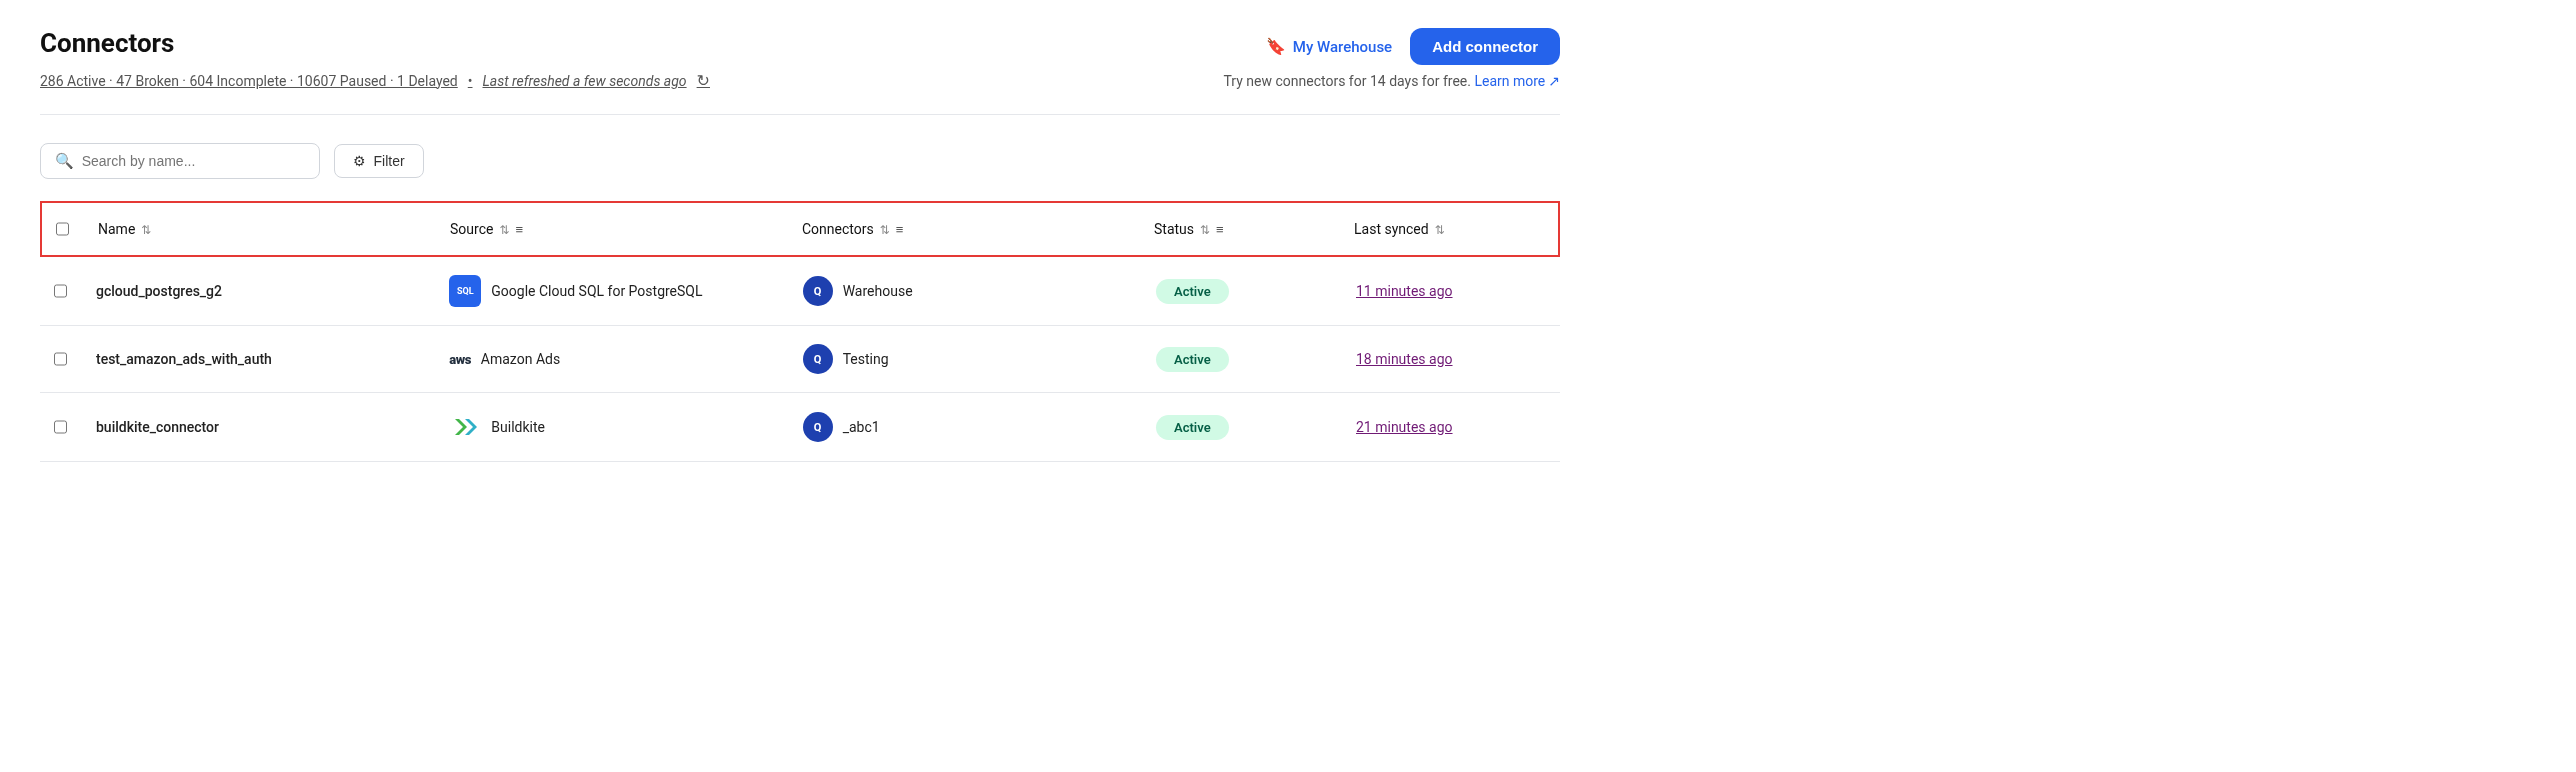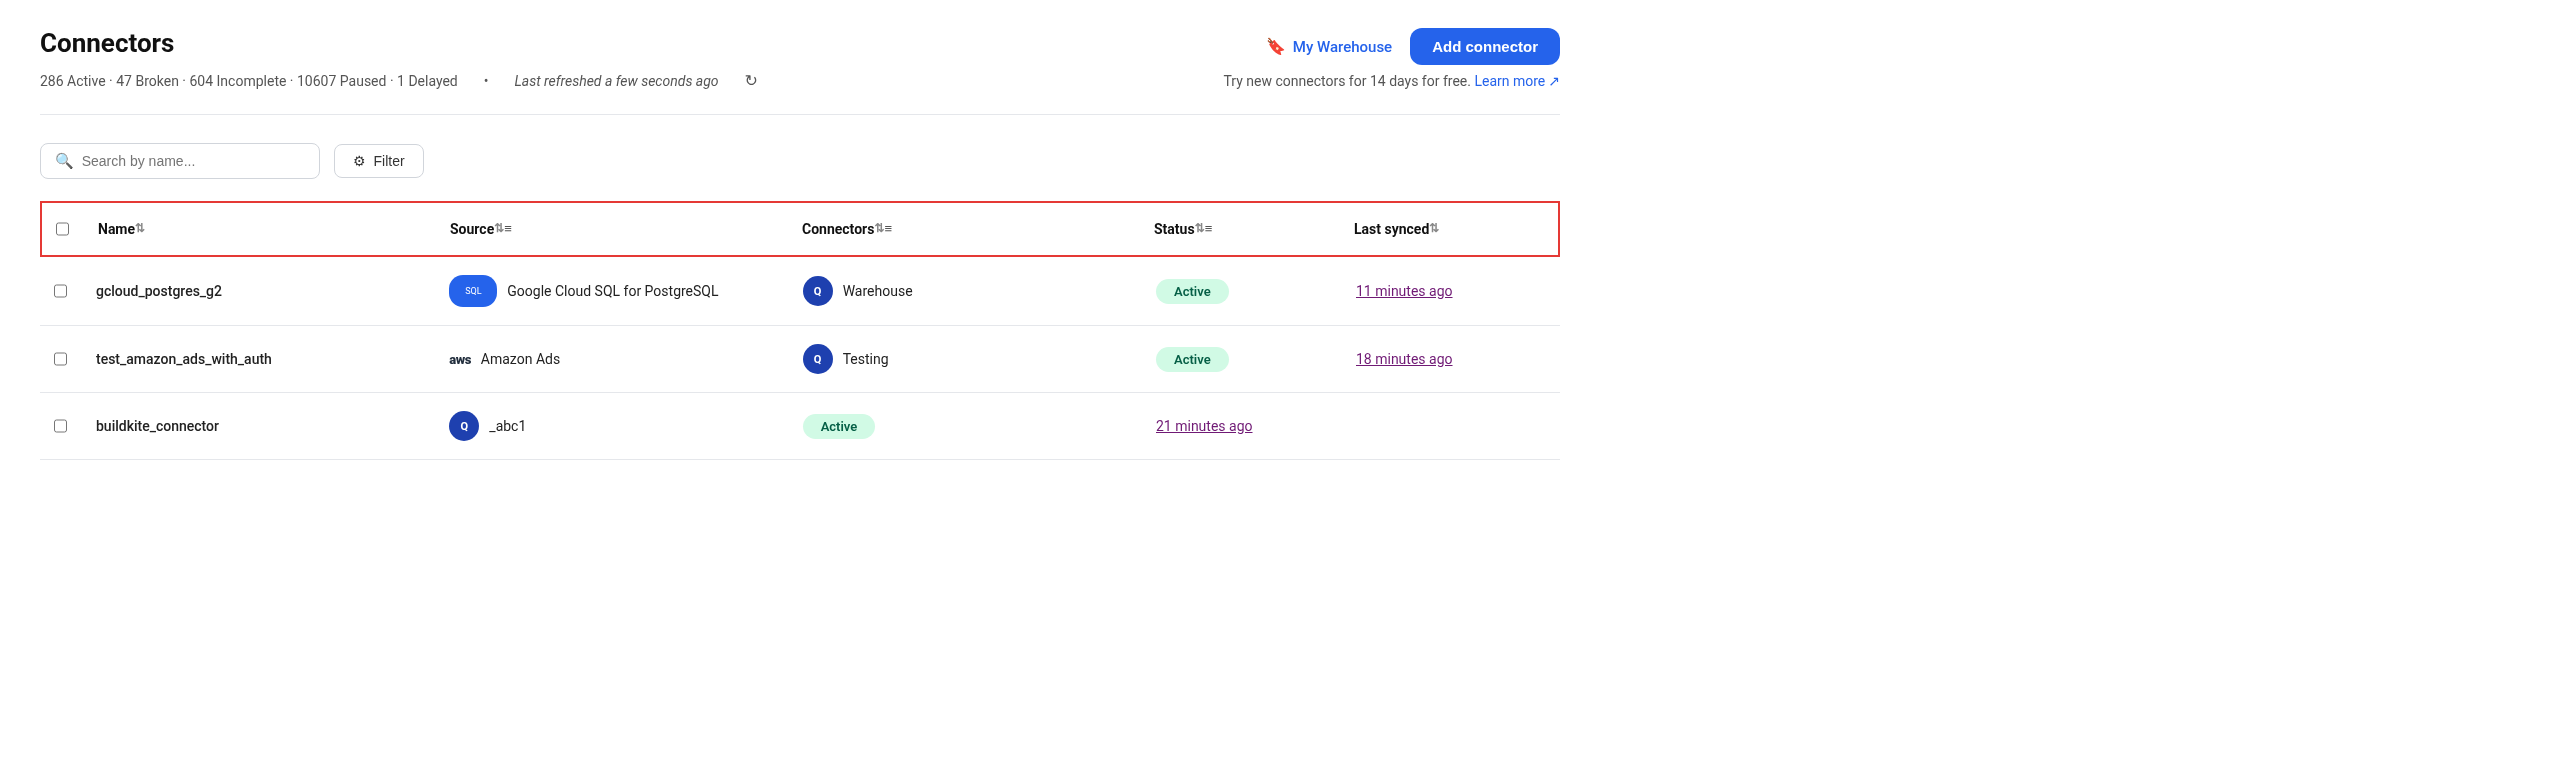--- a/index.html
+++ b/index.html
@@ -56,21 +56,22 @@
       display: flex;
       align-items: center;
       justify-content: space-between;
       margin-bottom: 24px;
       color: #555;
       font-size: 14px;
     }
     .subtitle-left {
       display: flex;
       align-items: center;
-      gap: 26px;
+      gap: 10px;
+      text-decoration: underline;
     }
     .subtitle-right {
       font-size: 14px;
       color: #555;
     }
     .subtitle-right a {
       color: #2563eb;
       text-decoration: none;
       display: inline-flex;
       align-items: center;
@@ -127,25 +128,26 @@
     .table-header-row {
       border: 2.5px solid #e53935;
       display: grid;
       grid-template-columns: 40px 1fr 1fr 1fr 200px 220px;
       align-items: center;
       padding: 0;
       background: #fff;
     }
     .th {
       padding: 14px 16px;
-      font-weight: 700;
+      font-weight: 400;
       font-size: 14px;
       color: #111;
       display: flex;
-      align-items: flex-start;
+      align-items: flex-end;
+      gap: 6px;
     }
     .sort-arrows {
       font-size: 12px;
       color: #888;
       cursor: pointer;
     }
     .group-icon {
       font-size: 13px;
       color: #555;
       cursor: pointer;
@@ -168,27 +170,27 @@
     .connector-name {
       font-weight: 500;
       font-size: 14px;
     }
     .source-cell {
       display: flex;
       align-items: center;
       gap: 10px;
     }
     .source-icon {
-      width: 48px;
+      width: 32px;
       height: 32px;
-      border-radius: 14px;
+      border-radius: 6px;
       display: flex;
       align-items: center;
       justify-content: center;
-      font-weight: 400;
+      font-weight: 700;
       font-size: 10px;
       color: #fff;
     }
     .source-icon-sql { background: #2563eb; font-size: 9px; }
     .dest-icon {
       width: 30px;
       height: 30px;
       border-radius: 50%;
       background: #1e40af;
       display: flex;
@@ -366,20 +368,28 @@
       <span class="last-synced">18 minutes ago</span>
     </div>
   </div>
       <div class="data-row">
     <div class="checkbox-cell">
       <input type="checkbox" style="">
     </div>
     <div class="td">
       <span class="connector-name">buildkite_connector</span>
     </div>
+    <div class="td source-cell">
+      <svg class="buildkite-svg" viewBox="0 0 32 32" fill="none" xmlns="http://www.w3.org/2000/svg">
+      <rect width="32" height="32" rx="6" fill="white"></rect>
+      <polygon points="6,24 14,16 6,8 10,8 18,16 10,24" fill="#43B649"></polygon>
+      <polygon points="16,24 24,16 16,8 20,8 28,16 20,24" fill="#30B0C7"></polygon>
+    </svg>
+      <span>Buildkite</span>
+    </div>
     <div class="td">
       <div class="dest-icon">Q</div>
       <span>_abc1</span>
     </div>
     <div class="td">
       <span class="status-badge">Active</span>
     </div>
     <div class="td">
       <span class="last-synced">21 minutes ago</span>
     </div>

